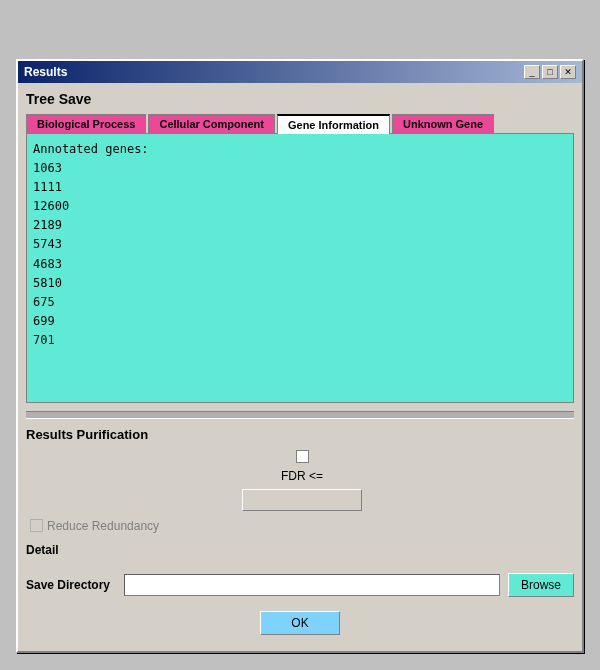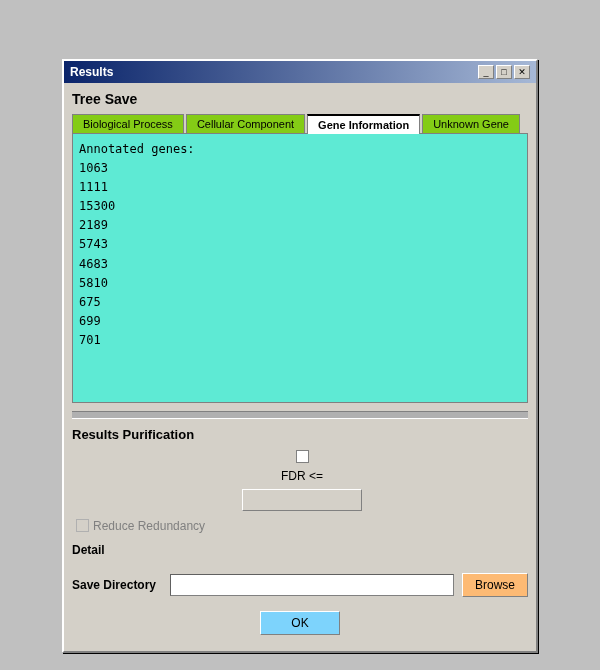--- a/index.html
+++ b/index.html
@@ -13,21 +13,21 @@
       font-family: Arial, sans-serif;
       font-size: 12px;
       width: 600px;
       height: 670px;
       display: flex;
       align-items: center;
       justify-content: center;
     }
 
     .window {
-      width: 476px;
+      width: 568px;
       background: #d4d0c8;
       border: 2px solid #808080;
       border-top-color: #ffffff;
       border-left-color: #ffffff;
       box-shadow: 1px 1px 0 #000;
       margin-top: 41px;
     }
 
     .title-bar {
       background: linear-gradient(to right, #0a246a, #a6b8d6);
@@ -95,21 +95,22 @@
     }
 
     .tab.active {
       background: #ffffff;
       border-top: 2px solid #000;
       z-index: 2;
       font-weight: bold;
     }
 
     .tab:not(.active) {
-      background: #84cc16;
+      background: #ec4899;
+      font-weight: bold;
     }
 
     .content-area {
       border: 1px solid #808080;
       border-top: 1px solid #808080;
       background: #5eead4;
       height: 270px;
       overflow-y: scroll;
       padding: 6px;
       font-family: monospace;
@@ -212,21 +213,21 @@
       flex: 1;
       height: 22px;
       background: #ffffff;
       border: 1px solid #808080;
       border-top-color: #606060;
       border-left-color: #606060;
     }
 
     .browse-btn {
       padding: 3px 12px;
-      background: #fdba74;
+      background: #5eead4;
       border: 1px solid #808080;
       border-top-color: #ffffff;
       border-left-color: #ffffff;
       cursor: pointer;
       font-size: 12px;
       height: 24px;
     }
 
     .ok-row {
       display: flex;
@@ -271,21 +272,21 @@
       <div class="tab">Biological Process</div>
       <div class="tab">Cellular Component</div>
       <div class="tab active">Gene Information</div>
       <div class="tab">Unknown Gene</div>
     </div>
 
     <div class="content-area">
       <div class="gene-line">Annotated genes:</div>
       <div class="gene-line">1063</div>
       <div class="gene-line">1111</div>
-      <div class="gene-line">15300</div>
+      <div class="gene-line">12600</div>
       <div class="gene-line">2189</div>
       <div class="gene-line">5743</div>
       <div class="gene-line">4683</div>
       <div class="gene-line">5810</div>
       <div class="gene-line">675</div>
       <div class="gene-line">699</div>
       <div class="gene-line">701</div>
     </div>
 
     <div class="divider"></div>

